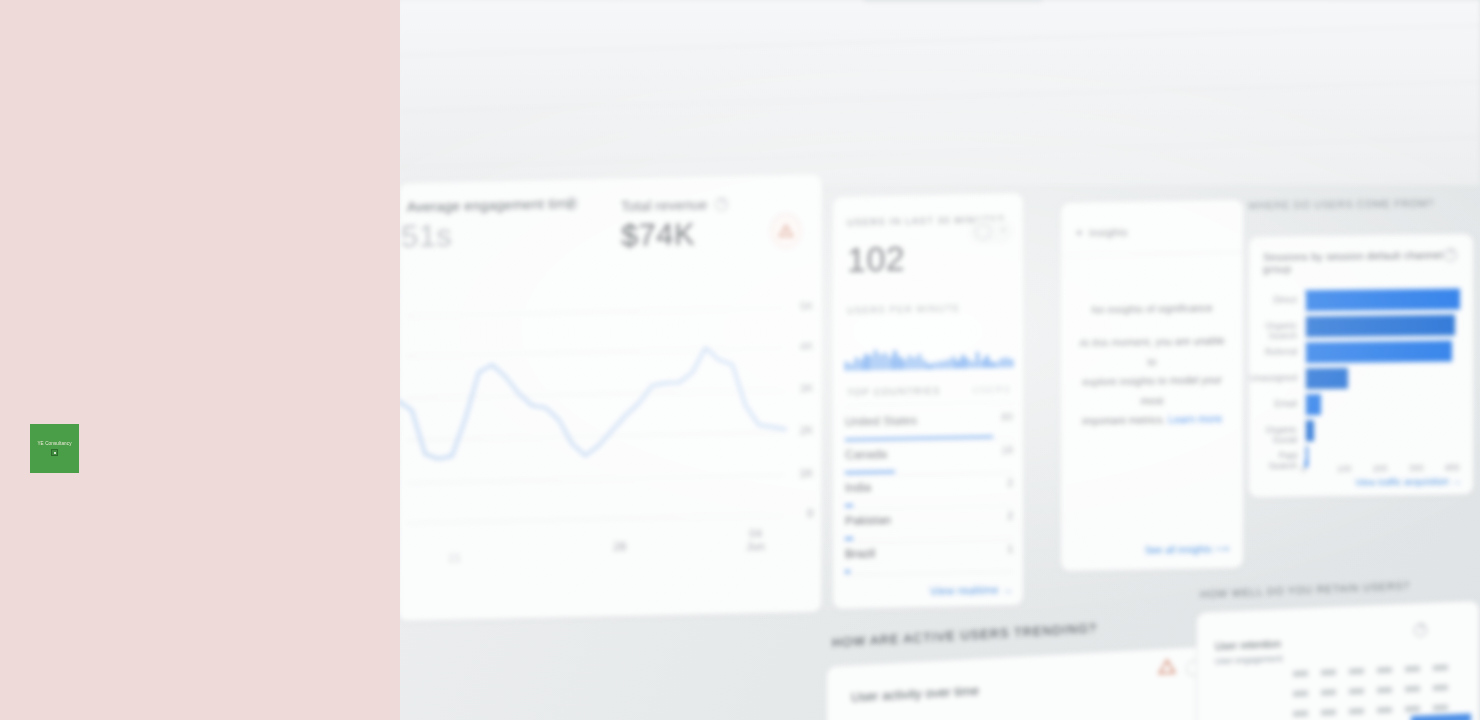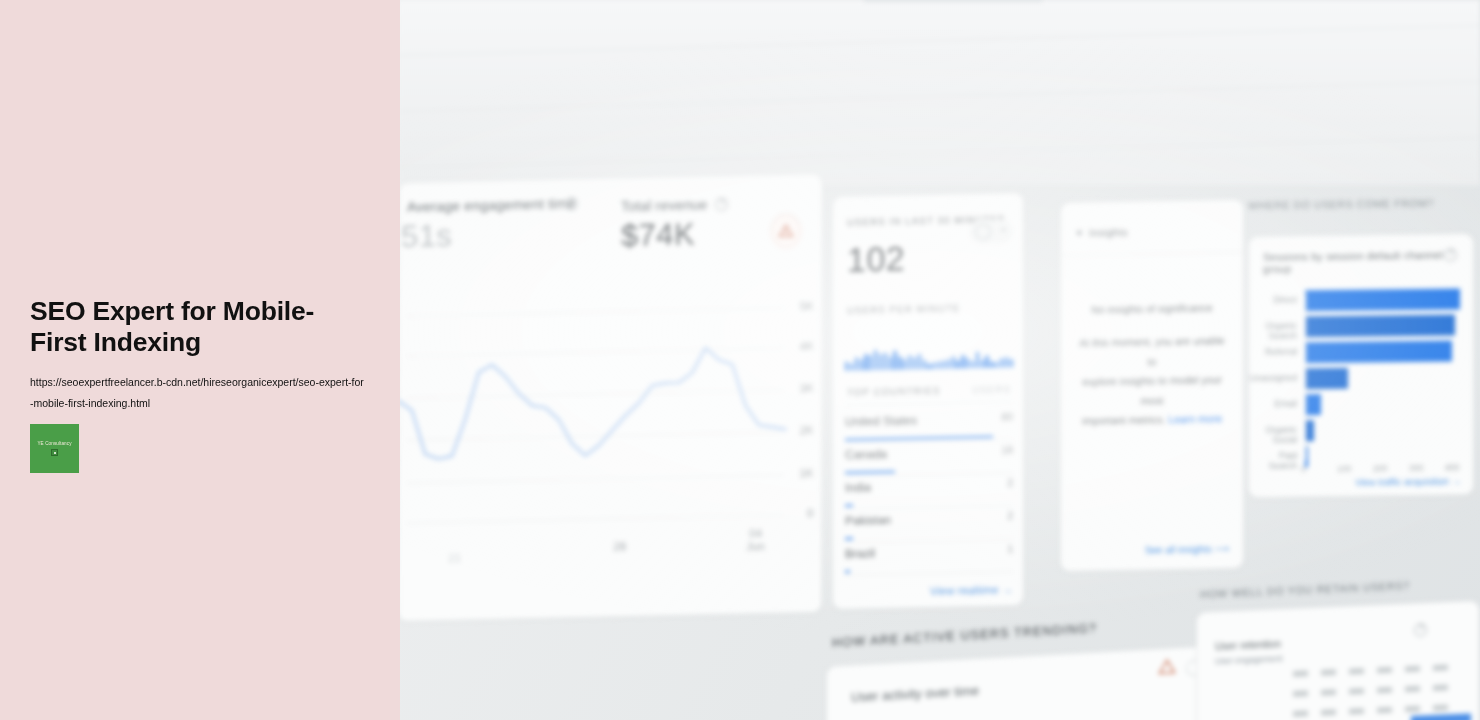--- a/index.html
+++ b/index.html
@@ -420,19 +420,17 @@
           <span class="fx" style="position:absolute;left:208px;top:102px;width:15px;height:6px;"></span>
           <span class="fx" style="position:absolute;left:236px;top:102px;width:15px;height:6px;"></span>
         </div>
       <div style="position:absolute;right:8px;bottom:6px;width:60px;height:10px;background:#2a7ae2;opacity:.85"></div>
     </div>
 
   </div>
 </div>
 
 <div id="leftpanel">
-  <h1 id="title">SEO Expert for Mobile-First Indexing</h1>
-  <div id="url">https://seoexpertfreelancer.b-cdn.net/hireseorganicexpert/seo-expert-for-mobile-first-indexing.html</div>
   <div id="logo">
     <span class="lt">YE Consultancy</span>
     <span class="lg"></span>
   </div>
 </div>
 
 </body></html>

